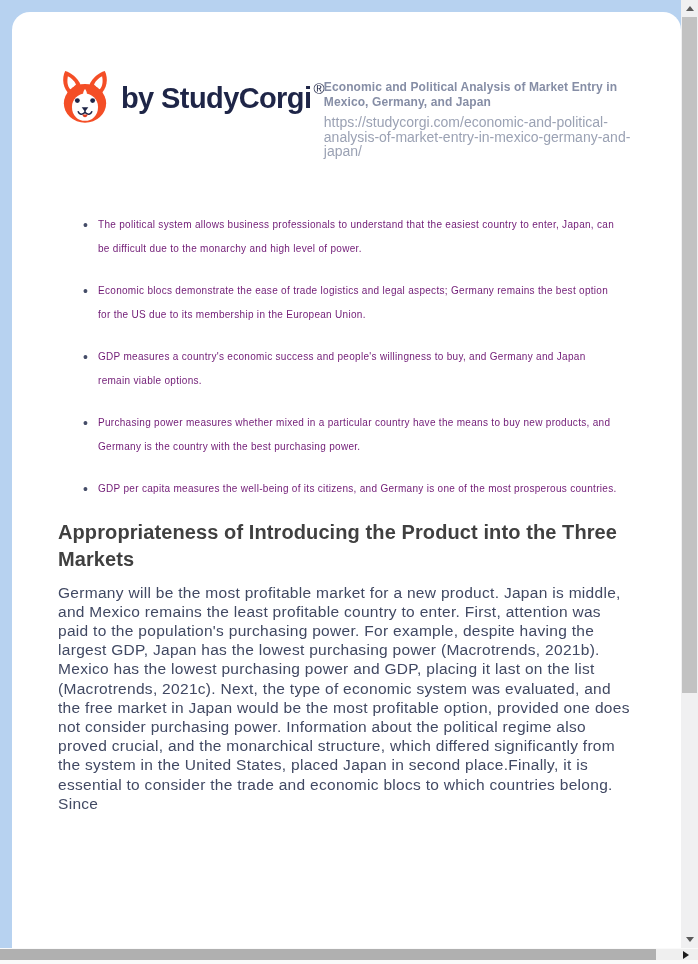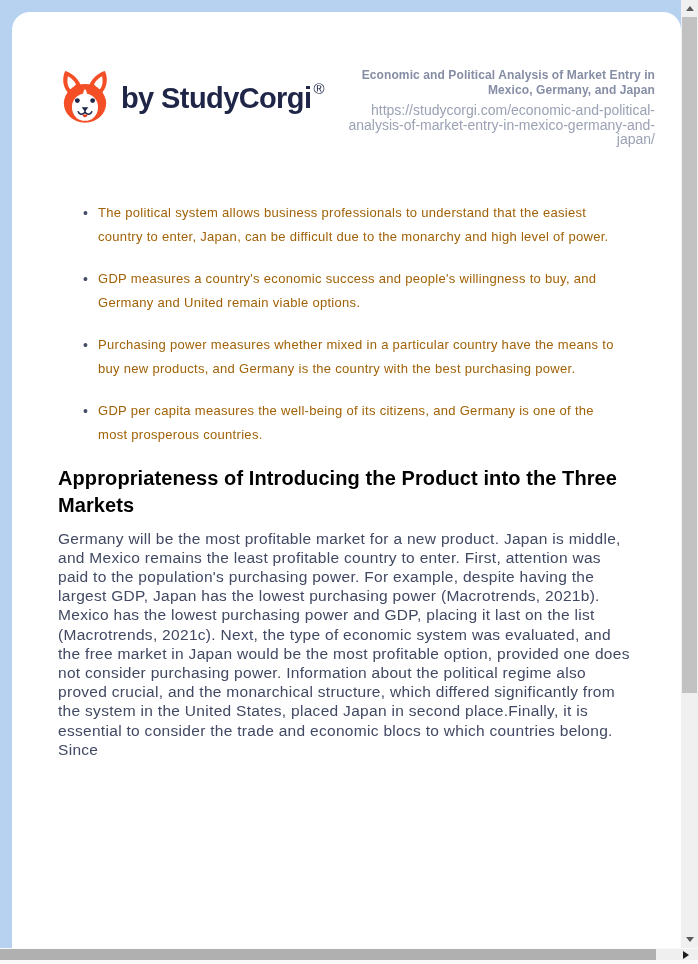--- a/index.html
+++ b/index.html
@@ -14,39 +14,39 @@
   }
   .content{padding:0 26px 0 46px;}
   
   .header{margin-top:56px;display:flex;justify-content:space-between;align-items:flex-start;}
   .brand{display:flex;align-items:center;gap:9px;cursor:pointer;}
   .brand svg{width:54px;height:58px;display:block;}
   .brand-text{
     font-size:29px;font-weight:bold;color:#1e2547;letter-spacing:-0.6px;white-space:nowrap;
   }
   .reg{font-size:15px;font-weight:normal;vertical-align:14px;margin-left:2px;color:#1e2547;}
-  .doc-meta{width:358px;text-align:right;margin-top:0;}
+  .doc-meta{width:358px;margin-top:12px;}
   .doc-title{
     font-size:12px;font-weight:bold;color:#868ea6;line-height:15px;letter-spacing:0.1px;
   }
   .doc-url{
     font-size:14px;color:#9ba2b4;line-height:14.5px;margin-top:5px;word-break:break-word;
   }
   
   .key-points{list-style:none;margin:54px 0 0 0;padding:0;}
   .key-points li{
     position:relative;padding-left:40px;margin-bottom:18px;max-width:520px;
-    font-size:13px;line-height:24px;color:#a16207;letter-spacing:0.3px;
+    font-size:10px;line-height:24px;color:#701a75;letter-spacing:0.3px;
   }
   .key-points li::before{
     content:"\2022";position:absolute;left:25px;top:0;color:#454d68;font-size:14px;
   }
   
   h2.section-heading{
-    margin:2px 0 0 0;font-size:20px;line-height:27px;color:#000000;
+    margin:2px 0 0 0;font-size:20px;line-height:27px;color:#404040;
     font-weight:bold;max-width:600px;letter-spacing:0.1px;
   }
   p.section-body{
     margin:10px 0 0 0;max-width:578px;
     font-size:15.5px;line-height:19.2px;color:#414963;letter-spacing:0.3px;
   }
   
   .vscrollbar{position:absolute;top:0;right:0;width:17px;height:948px;background:#f0f0f1;}
   .scroll-btn{width:17px;height:17px;display:flex;align-items:center;justify-content:center;cursor:pointer;}
   .tri-up{width:0;height:0;border-left:4px solid transparent;border-right:4px solid transparent;border-bottom:5px solid #5a5a5a;}
@@ -86,21 +86,22 @@
       </div>
 
       <div class="doc-meta">
         <div class="doc-title">Economic and Political Analysis of Market Entry in Mexico, Germany, and Japan</div>
         <div class="doc-url">https://studycorgi.com/economic-and-political-analysis-of-market-entry-in-mexico-germany-and-japan/</div>
       </div>
     </div>
 
     <ul class="key-points">
       <li>The political system allows business professionals to understand that the easiest country to enter, Japan, can be difficult due to the monarchy and high level of power.</li>
-      <li>GDP measures a country's economic success and people's willingness to buy, and Germany and United remain viable options.</li>
+      <li>Economic blocs demonstrate the ease of trade logistics and legal aspects; Germany remains the best option for the US due to its membership in the European Union.</li>
+      <li>GDP measures a country's economic success and people's willingness to buy, and Germany and Japan remain viable options.</li>
       <li>Purchasing power measures whether mixed in a particular country have the means to buy new products, and Germany is the country with the best purchasing power.</li>
       <li>GDP per capita measures the well-being of its citizens, and Germany is one of the most prosperous countries.</li>
     </ul>
 
     <h2 class="section-heading">Appropriateness of Introducing the Product into the Three Markets</h2>
     <p class="section-body">Germany will be the most profitable market for a new product. Japan is middle, and Mexico remains the least profitable country to enter. First, attention was paid to the population's purchasing power. For example, despite having the largest GDP, Japan has the lowest purchasing power (Macrotrends, 2021b). Mexico has the lowest purchasing power and GDP, placing it last on the list (Macrotrends, 2021c). Next, the type of economic system was evaluated, and the free market in Japan would be the most profitable option, provided one does not consider purchasing power. Information about the political regime also proved crucial, and the monarchical structure, which differed significantly from the system in the United States, placed Japan in second place.Finally, it is essential to consider the trade and economic blocs to which countries belong. Since</p>
 
   </div>
 </div>
 

